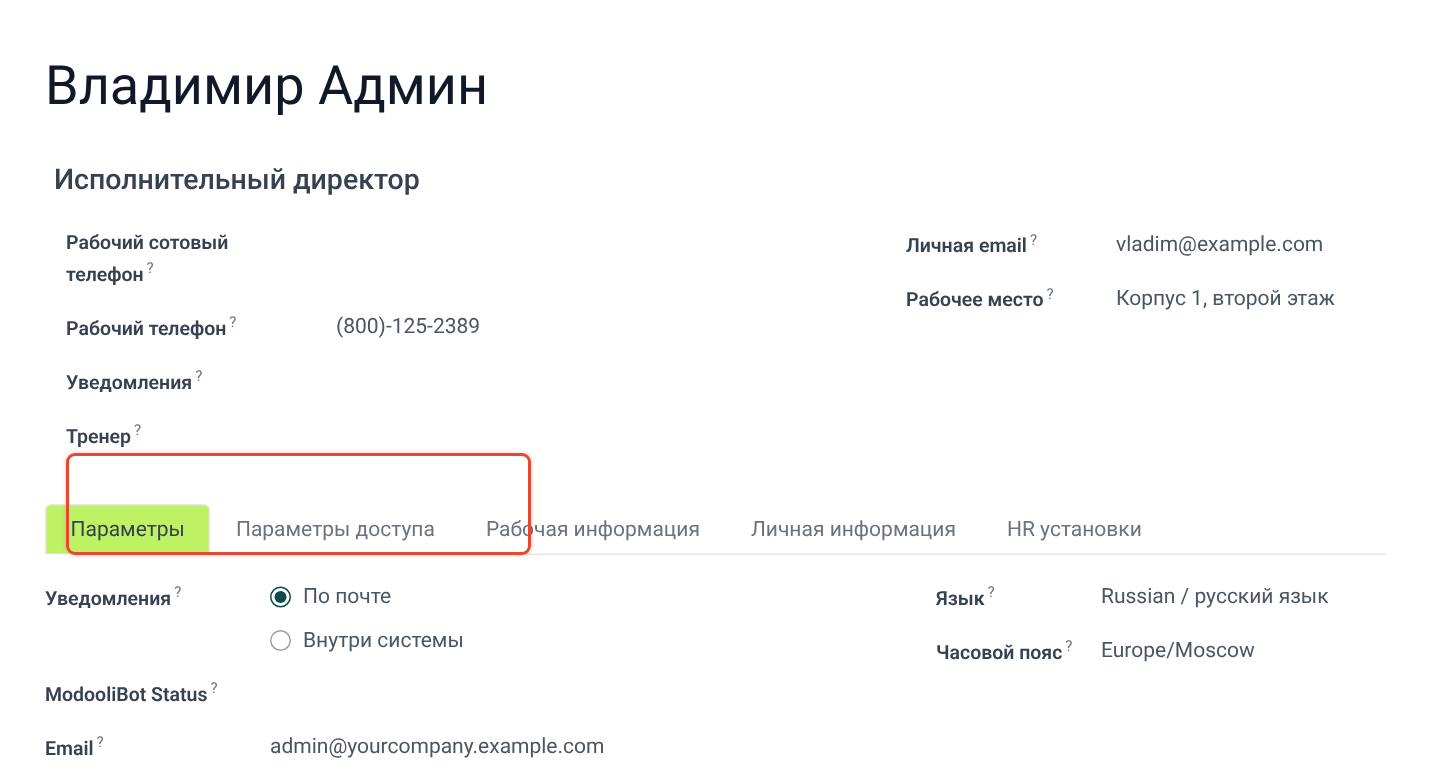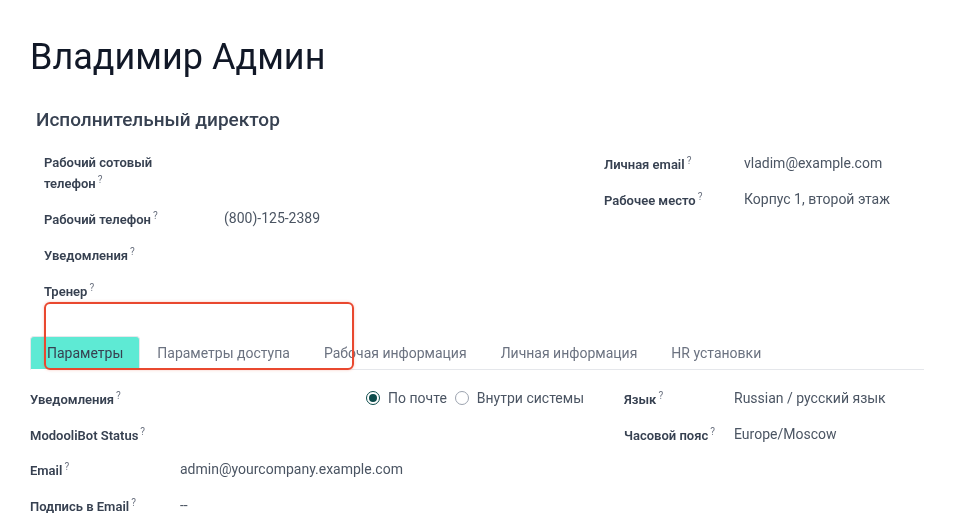--- a/index.html
+++ b/index.html
@@ -77,21 +77,21 @@
       cursor: pointer;
       background: none;
       font-family: inherit;
     }
     .tab.active {
       color: #374151;
       border: 1px solid #e5e7eb;
       border-bottom: 1px solid #fff;
       border-radius: 4px 4px 0 0;
       margin-bottom: -1px;
-      background: #5eead4;
+      background: #bef264;
     }
     .settings-grid {
       display: flex;
       gap: 40px;
     }
     .settings-col { flex: 1; }
     .settings-col.right { flex: 0 0 300px; }
     .settings-row {
       display: flex;
       align-items: flex-start;
@@ -114,21 +114,21 @@
       border: 2px solid #e9482f;
       border-radius: 6px;
       pointer-events: none;
       left: 14px;
       top: 272px;
       width: 310px;
       height: 68px;
       box-shadow: 0 0 3px rgba(233,72,47,0.3);
     }
     .content-wrap { position: relative; }
-    .radio-group { display: flex; gap: 8px; justify-content: flex-end; }
+    .radio-group { display: flex; flex-direction: column; gap: 8px; }
     .radio-item { display: flex; align-items: center; gap: 8px; cursor: pointer; }
     .radio-circle {
       width: 14px; height: 14px;
       border-radius: 50%;
       border: 1.5px solid #9ca3af;
       display: inline-flex;
       align-items: center;
       justify-content: center;
       flex-shrink: 0;
     }

